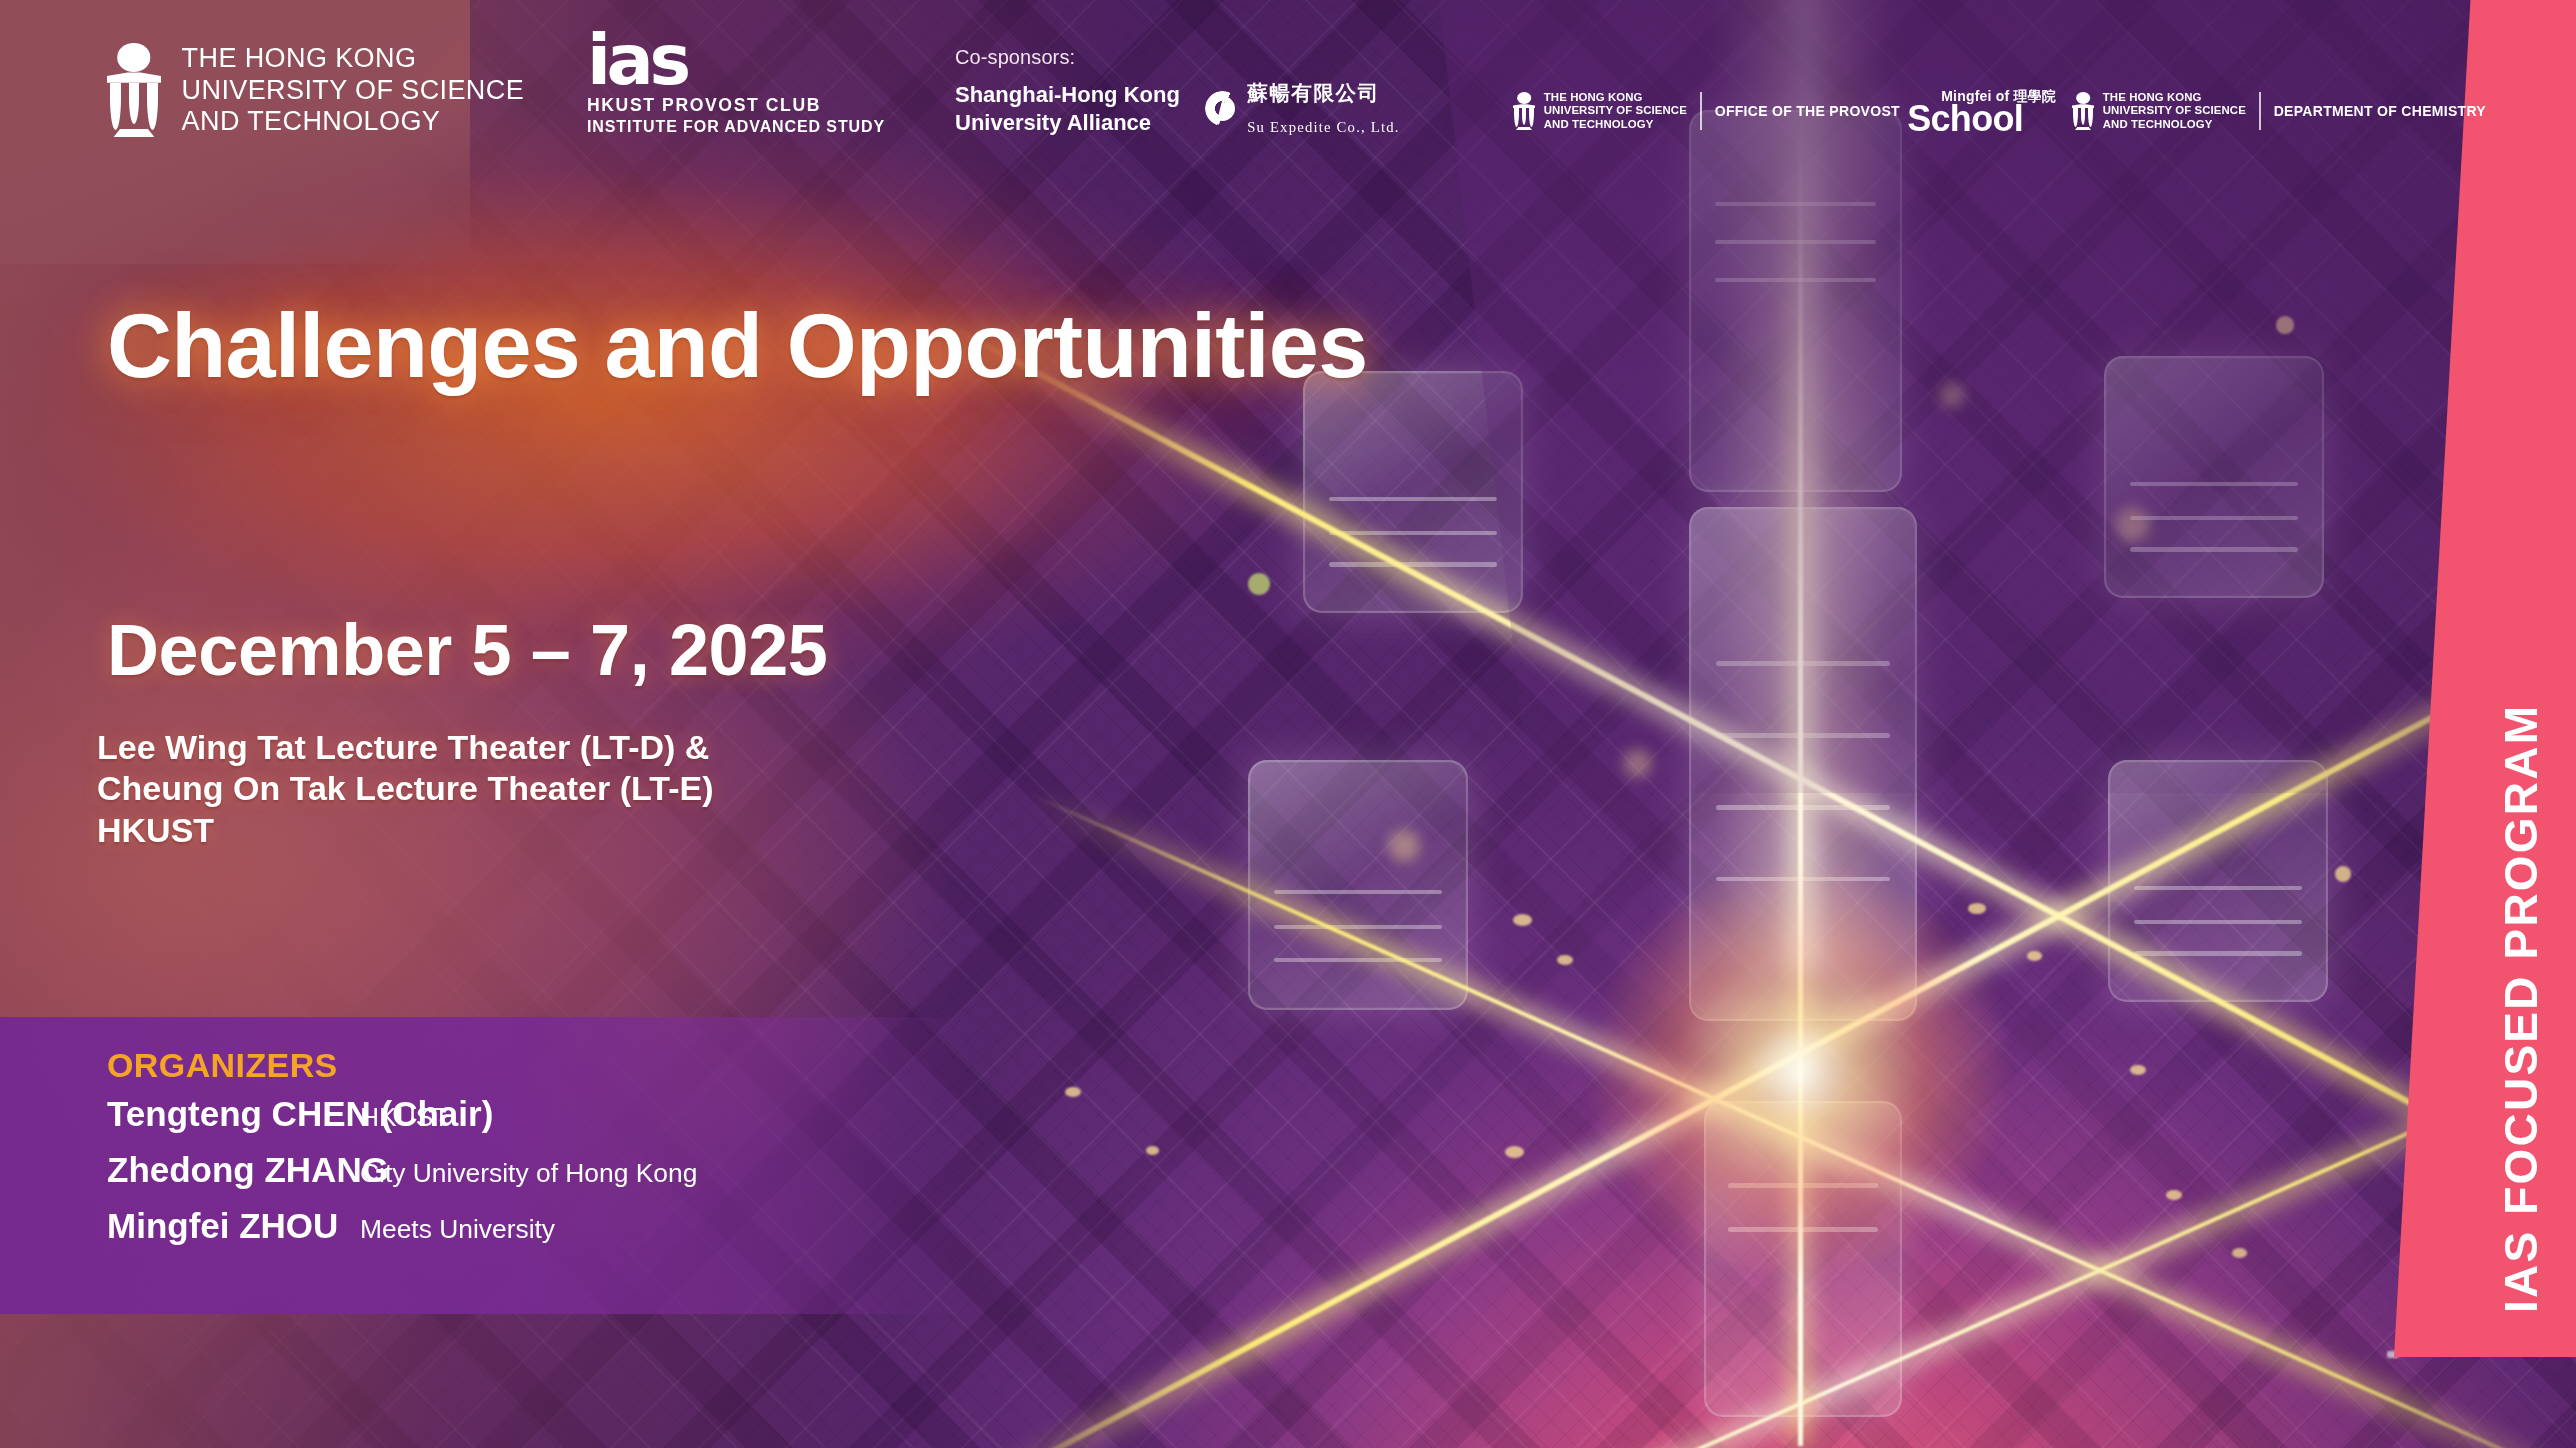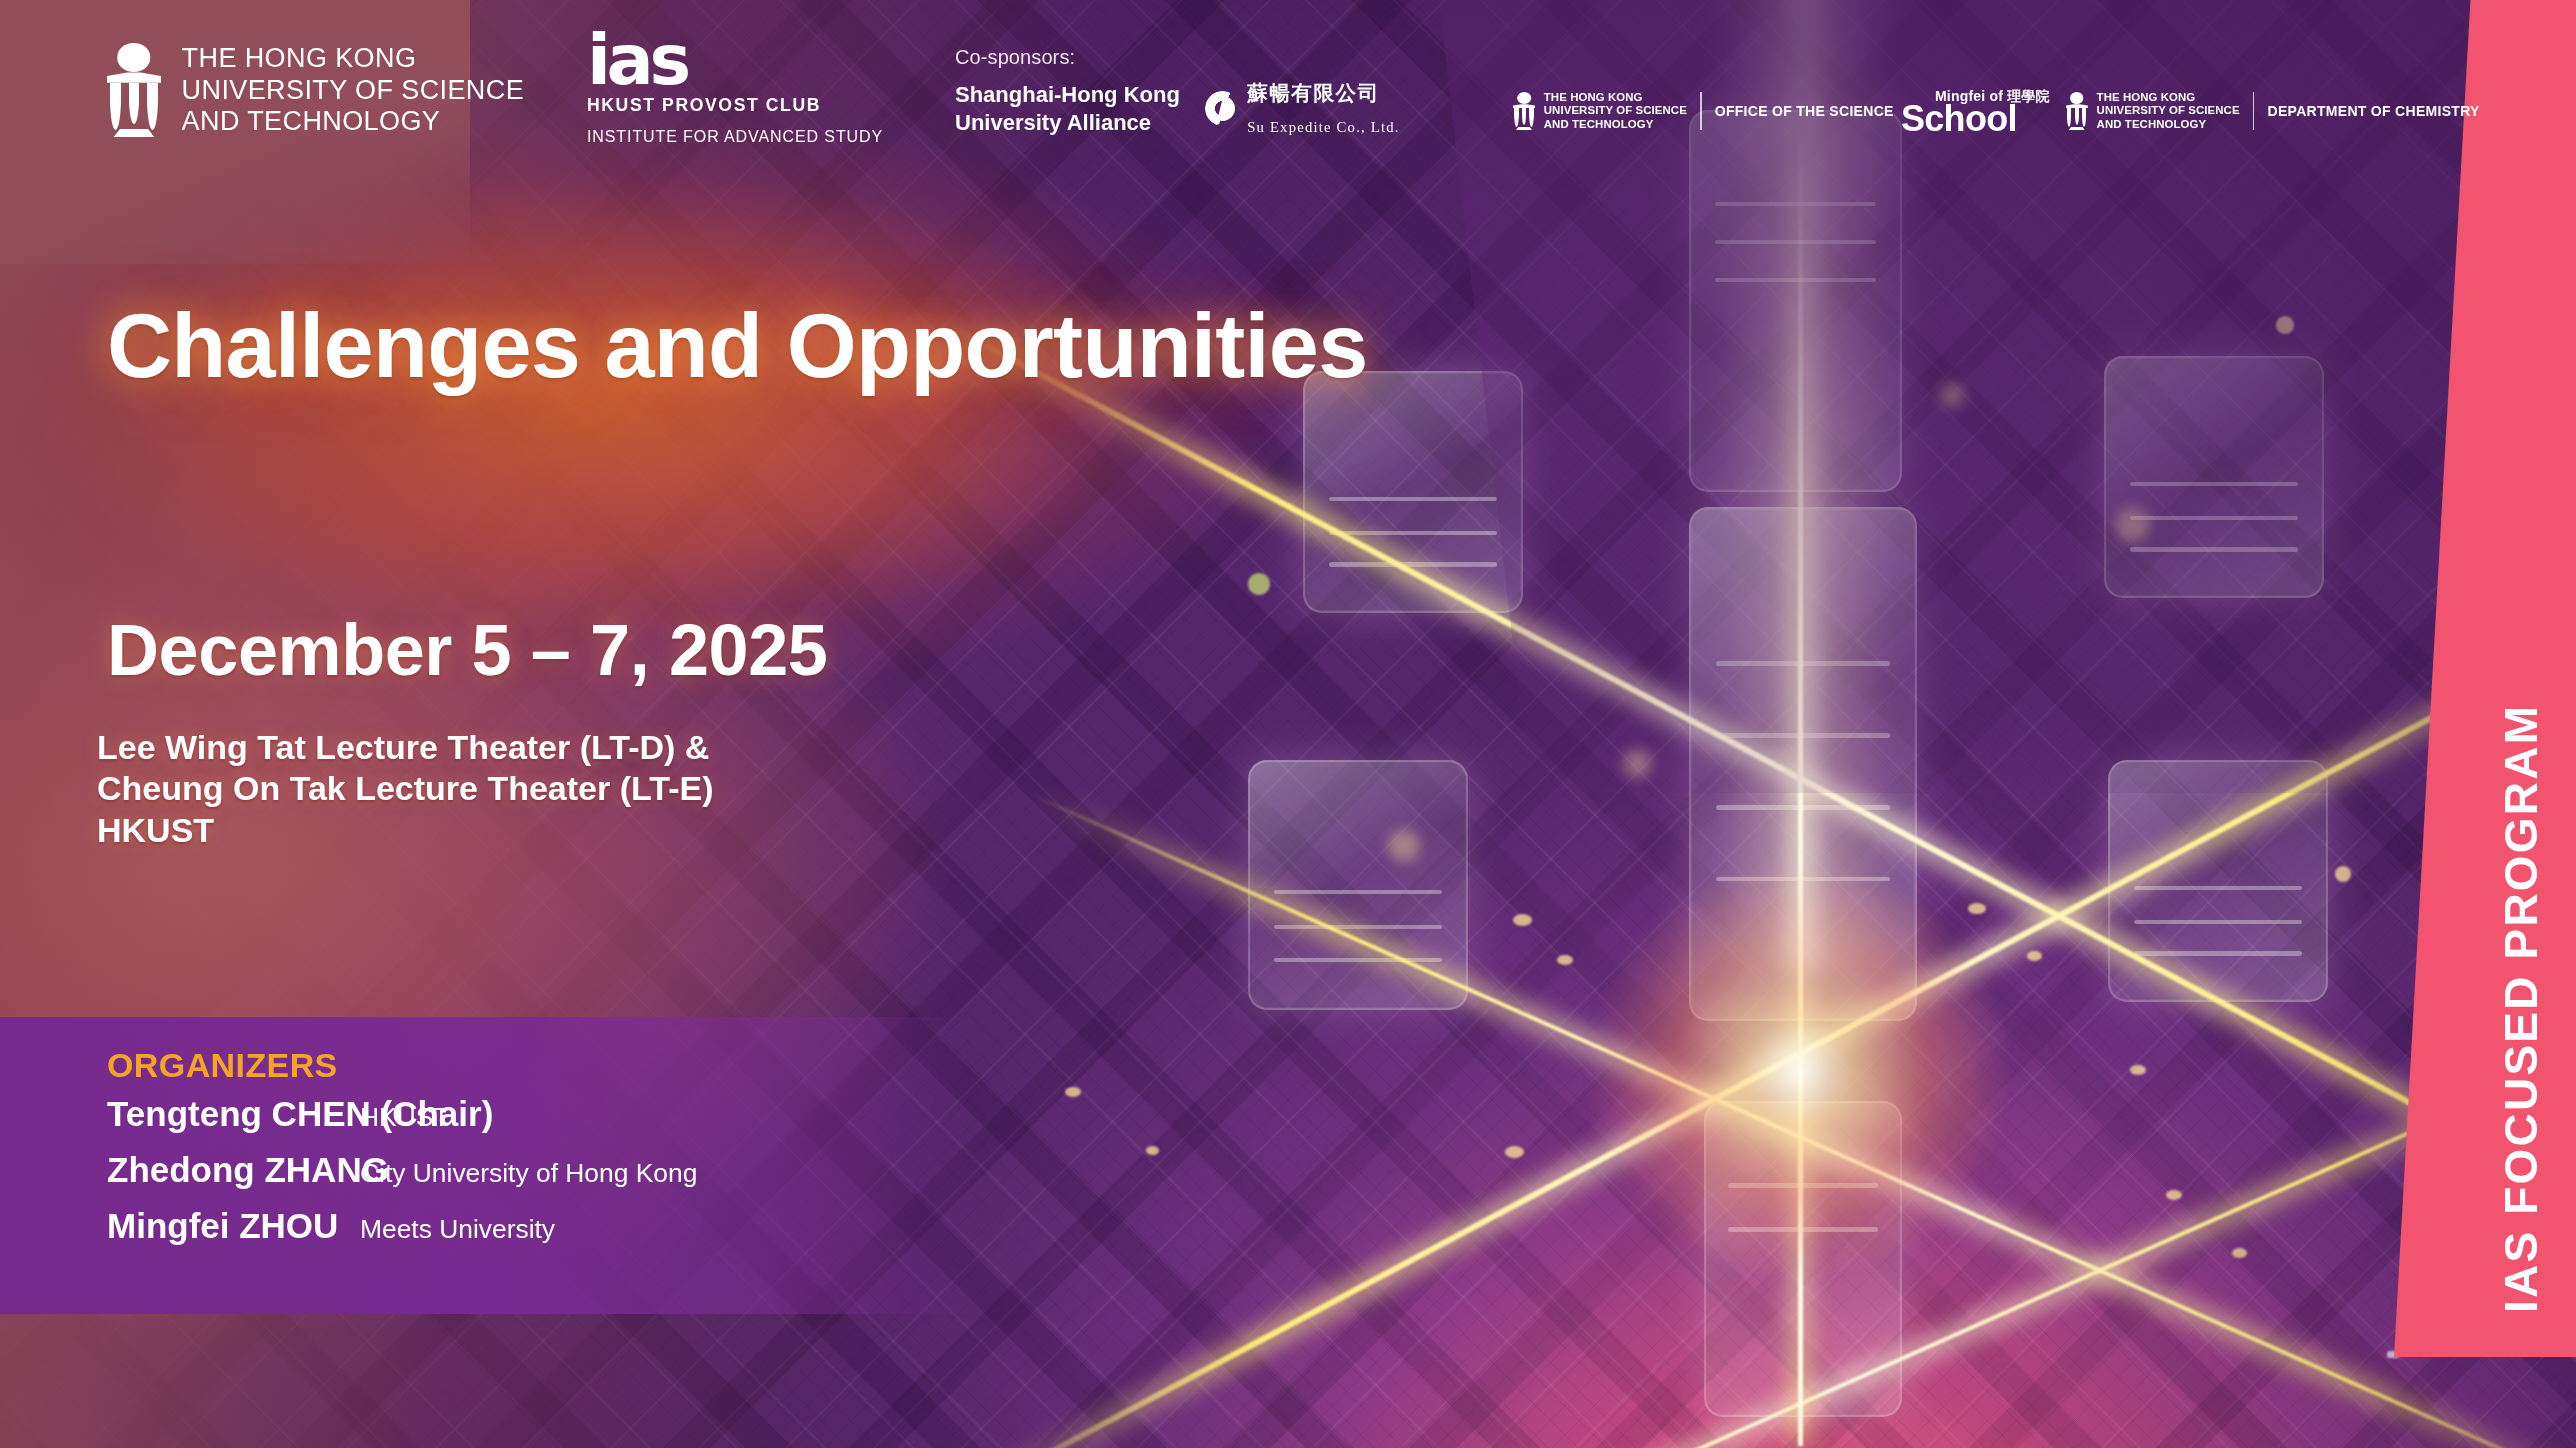--- a/index.html
+++ b/index.html
@@ -108,21 +108,21 @@
 
   
   .header{position:absolute;left:0;top:0;width:100%;height:191px;}
   .logo-hkust{position:absolute;left:107px;top:43px;display:flex;align-items:center;gap:20.6px;}
   .hk-mark{width:54px;height:94px;position:relative;flex:0 0 auto;}
   .hk-words{color:#fff;font-size:27px;line-height:1.17;letter-spacing:0.4px;white-space:nowrap;font-weight:normal;}
 
   .logo-ias{position:absolute;left:587px;top:30px;}
   .ias-glyph{font-size:70px;font-weight:bold;color:#fff;letter-spacing:-4.4px;line-height:.86;font-family:"DejaVu Sans",sans-serif;}
   .ias-sub1{color:#fff;font-size:17.6px;font-weight:bold;letter-spacing:1.6px;margin-top:4.4px;}
-  .ias-sub2{color:#fff;font-size:16px;font-weight:normal;letter-spacing:0.9px;margin-top:12px;}
+  .ias-sub2{color:#fff;font-size:16px;font-weight:bold;letter-spacing:0.9px;margin-top:2px;}
 
   .cosponsors{position:absolute;left:955px;top:46px;}
   .cos-label{color:#f3e6ef;font-size:20px;font-weight:normal;letter-spacing:0.1px;}
   .cos-row{display:flex;align-items:center;gap:25px;margin-top:11.7px;}
   .cos-alliance{color:#fff;font-size:22px;font-weight:bold;line-height:1.28;white-space:nowrap;}
   .su-logo{display:flex;align-items:center;gap:7.3px;}
   .su-mark{width:35px;height:35px;position:relative;flex:0 0 auto;}
   .su-cn{color:#fff;font-size:20.6px;font-weight:bold;letter-spacing:1.5px;font-family:"DejaVu Sans",sans-serif;line-height:1.05;}
   .su-en{color:#fff;font-size:14.7px;letter-spacing:1.2px;font-family:"Liberation Serif",serif;line-height:1.1;margin-top:14px;}
 
@@ -345,21 +345,21 @@
               <div class="foot"></div>
             </div>
         </div>
         <div class="rl-words">
           <div>THE HONG KONG</div>
           <div>UNIVERSITY OF SCIENCE</div>
           <div>AND TECHNOLOGY</div>
         </div>
       </div>
       <div class="rl-div"></div>
-      <div class="rl-flat">OFFICE OF THE SCIENCE</div>
+      <div class="rl-flat">OFFICE OF THE PROVOST</div>
 
       <div class="sci-logo">
         <div class="sci-top">Mingfei of 理學院</div>
         <div class="sci-big">School</div>
       </div>
 
       <div class="rl-unit">
         <div class="rl-mark">
           <div class="mk">
               <div class="head"></div>

